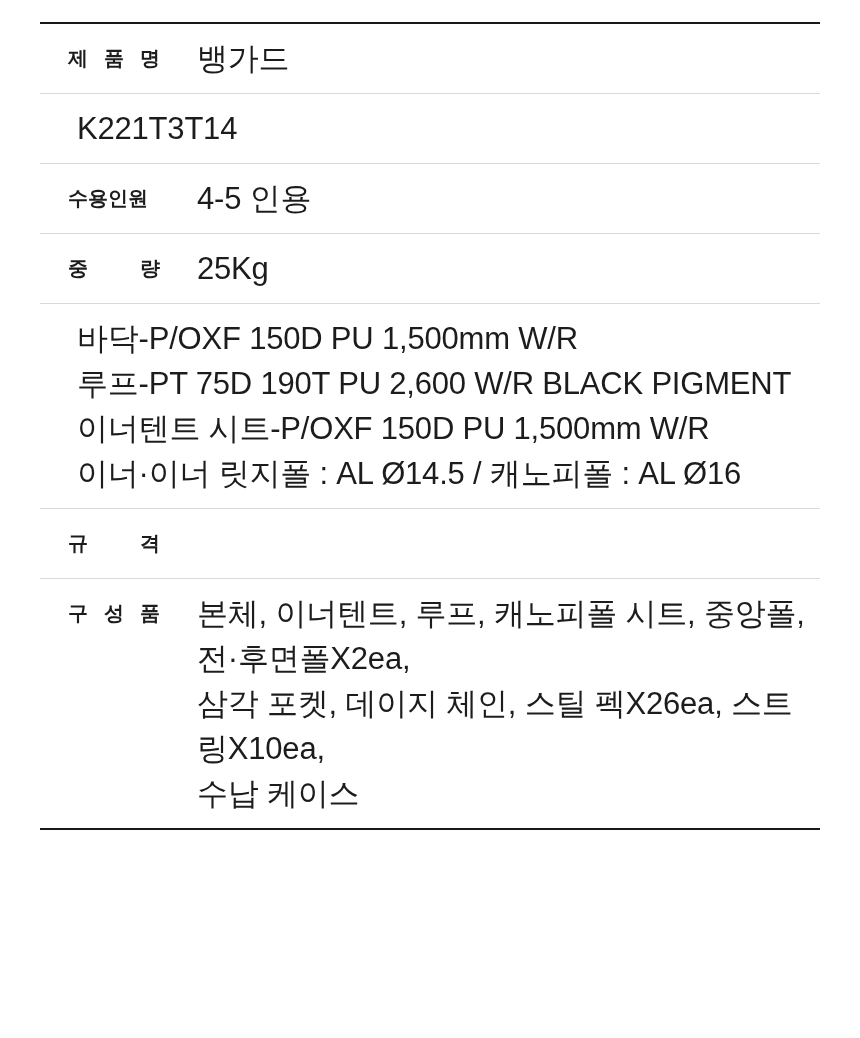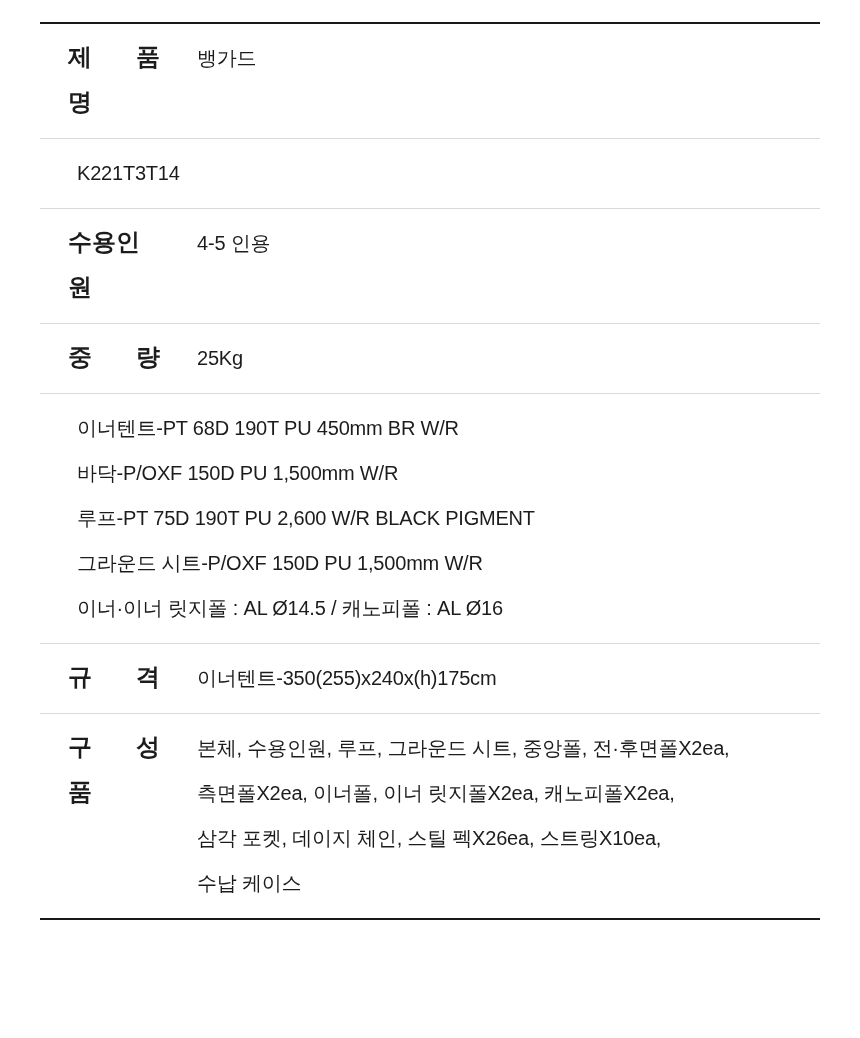--- a/index.html
+++ b/index.html
@@ -26,33 +26,32 @@
     padding: 12px 0;
     border-bottom: 1px solid #d9d9d9;
   }
   .row:last-child {
     border-bottom: none;
   }
   .label {
     flex: 0 0 92px;
     width: 92px;
     margin-left: 28px;
-    font-size: 24px;
+    font-size: 20px;
     font-weight: 700;
     line-height: 45px;
     color: #1c1c1c;
     text-align: justify;
     text-align-last: justify;
     white-space: normal;
-    font-family: Liberation Mono, monospace;
   }
   .value {
     flex: 1;
     margin-left: 37px;
-    font-size: 20px;
+    font-size: 31px;
     font-weight: 400;
     line-height: 45px;
     color: #1c1c1c;
     letter-spacing: -0.2px;
   }
   .value .line {
     min-height: 45px;
   }
 </style>
 </head>
@@ -83,39 +82,36 @@
 
     <div class="row">
       <div class="label">중 량</div>
       <div class="value">
         <div class="line">25Kg</div>
       </div>
     </div>
 
     <div class="row">
       <div class="value">
-        <div class="line">이너텐트-PT 68D 190T PU 450mm BR W/R</div>
         <div class="line">바닥-P/OXF 150D PU 1,500mm W/R</div>
         <div class="line">루프-PT 75D 190T PU 2,600 W/R BLACK PIGMENT</div>
-        <div class="line">그라운드 시트-P/OXF 150D PU 1,500mm W/R</div>
+        <div class="line">이너텐트 시트-P/OXF 150D PU 1,500mm W/R</div>
         <div class="line">이너·이너 릿지폴 : AL Ø14.5 / 캐노피폴 : AL Ø16</div>
       </div>
     </div>
 
     <div class="row">
       <div class="label">규 격</div>
       <div class="value">
-        <div class="line">이너텐트-350(255)x240x(h)175cm</div>
       </div>
     </div>
 
     <div class="row">
       <div class="label">구 성 품</div>
       <div class="value">
-        <div class="line">본체, 수용인원, 루프, 그라운드 시트, 중앙폴, 전·후면폴X2ea,</div>
-        <div class="line">측면폴X2ea, 이너폴, 이너 릿지폴X2ea, 캐노피폴X2ea,</div>
+        <div class="line">본체, 이너텐트, 루프, 캐노피폴 시트, 중앙폴, 전·후면폴X2ea,</div>
         <div class="line">삼각 포켓, 데이지 체인, 스틸 펙X26ea, 스트링X10ea,</div>
         <div class="line">수납 케이스</div>
       </div>
     </div>
 
   </div>
 </div>
 
 </body></html>

